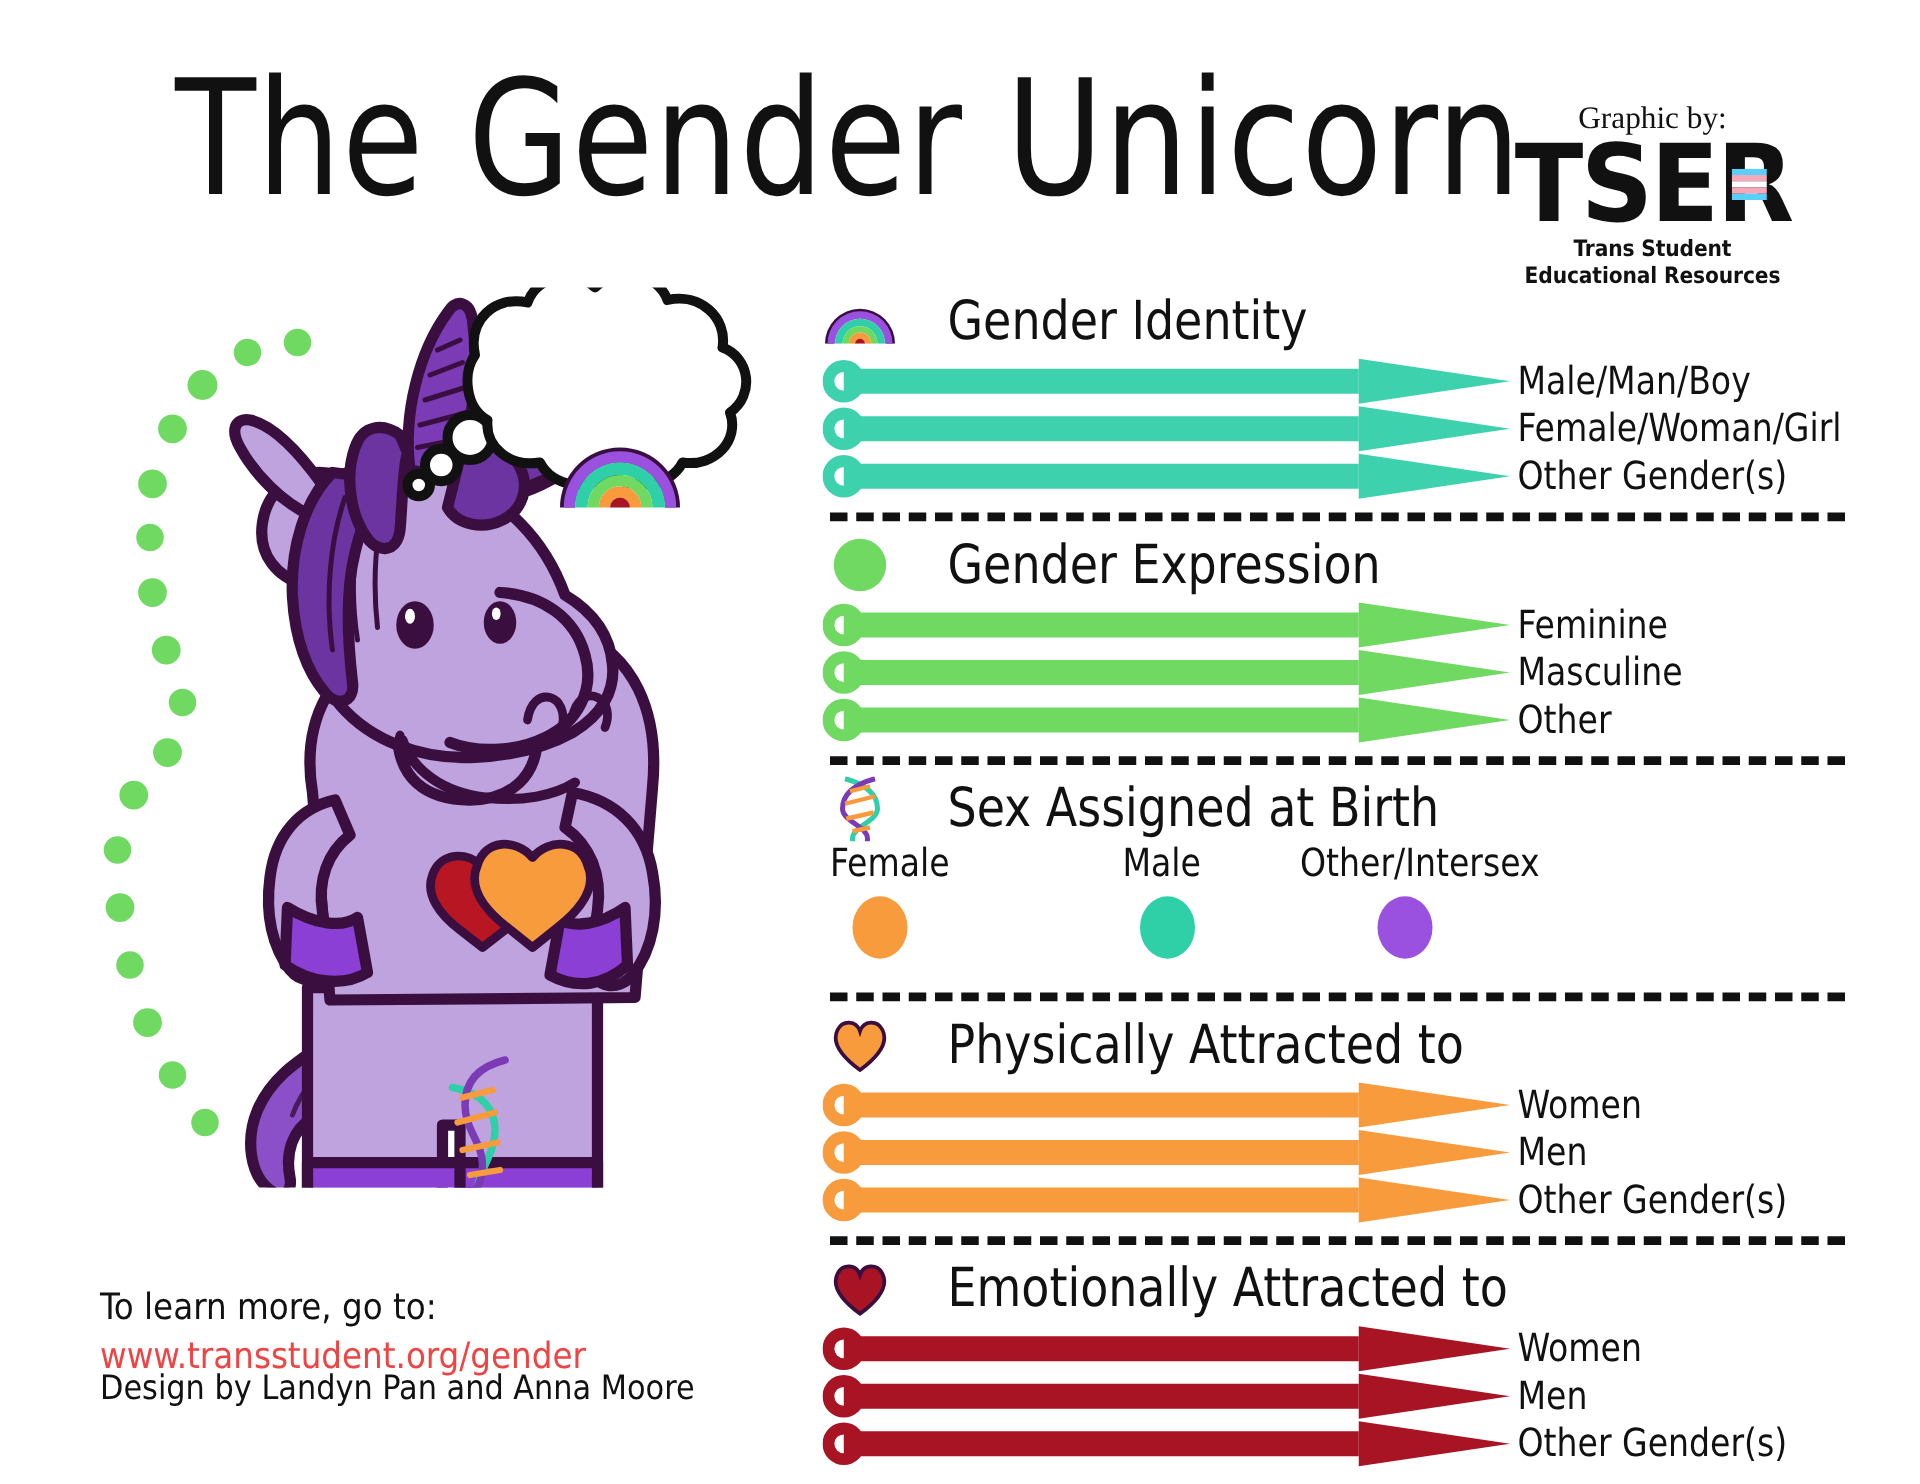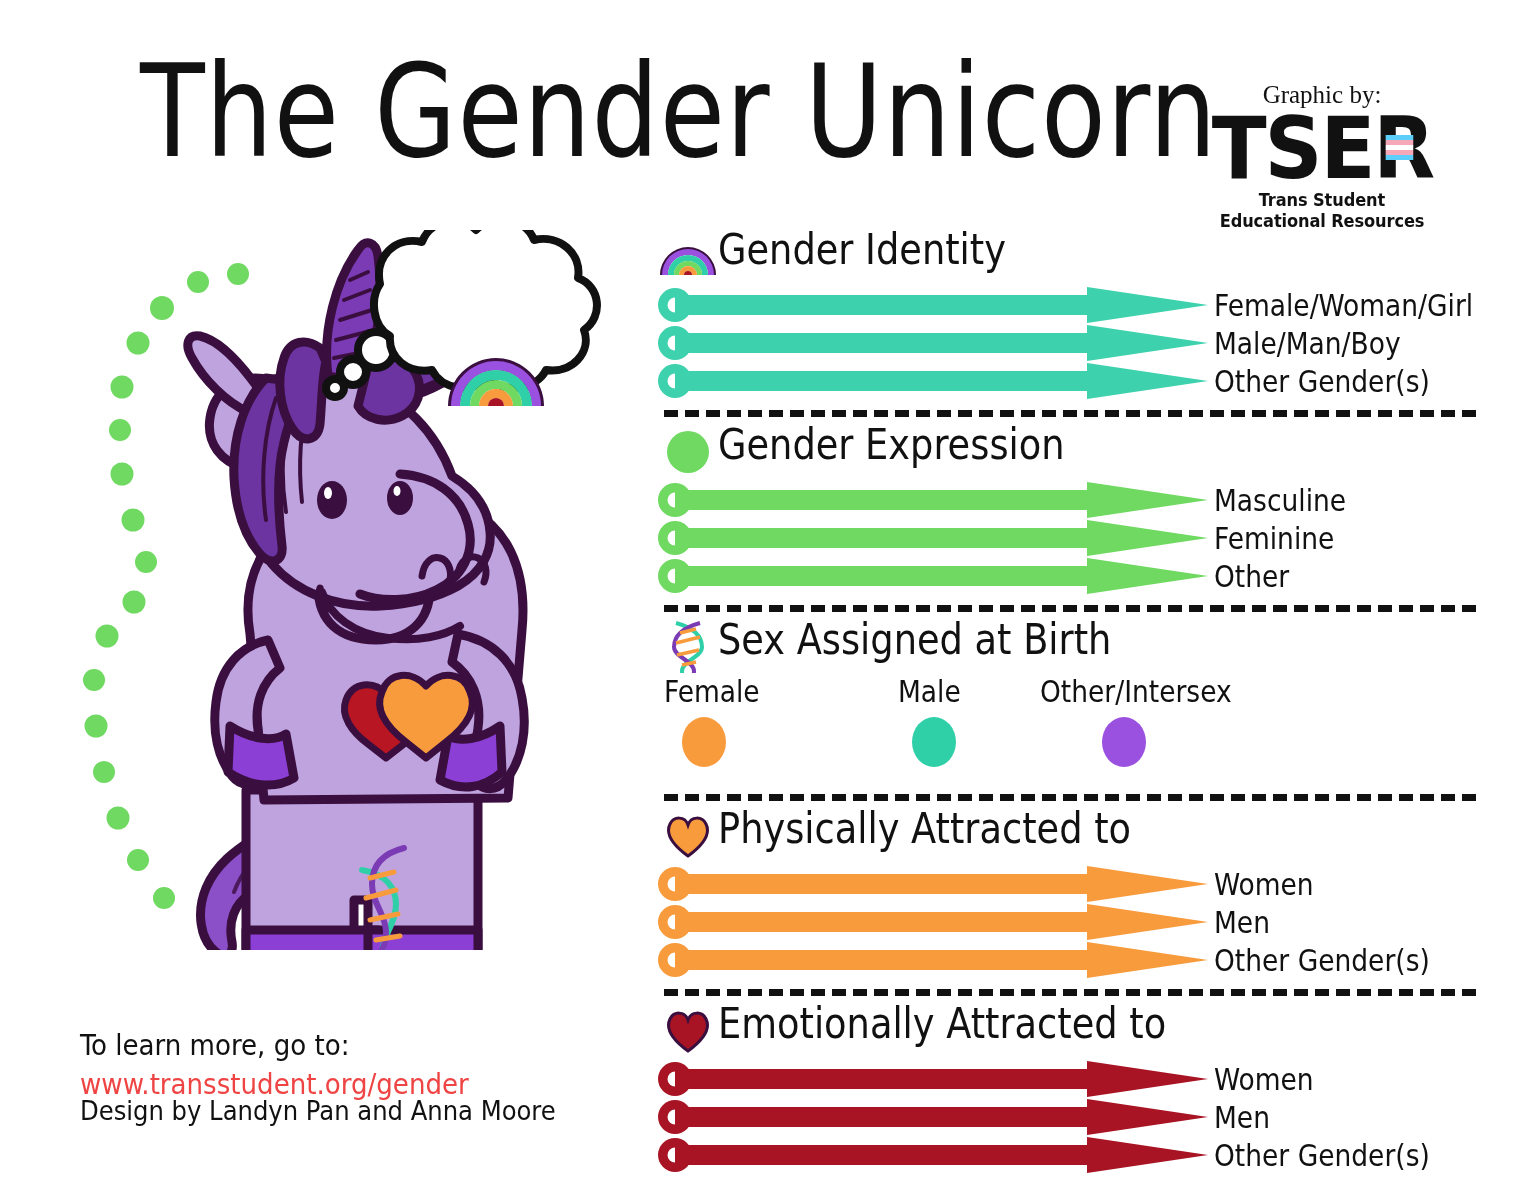--- a/index.html
+++ b/index.html
@@ -20,21 +20,21 @@
   .tser-flagbox i{display:block;flex:1;}
   .tser-sub{font-size:18px;font-weight:bold;letter-spacing:-0.1px;margin-top:1px;}
 
   
   .unicorn{position:absolute;left:70px;top:230px;width:600px;height:720px;}
   .dots{position:absolute;left:0;top:0;width:600px;height:720px;}
 
   
   .panel{position:absolute;left:658px;top:228px;width:820px;}
   .section{position:relative;}
-  .sec-head{display:flex;height:58px;}
+  .sec-head{display:flex;align-items:center;height:58px;gap:40px;}
   .sec-icon{width:60px;flex:0 0 60px;display:flex;align-items:center;justify-content:center;}
   .sec-title{font-size:43px;line-height:1;white-space:nowrap;transform:scaleX(0.95);
              transform-origin:left center;}
 
   .rows{position:relative;}
   .arrow-row{position:relative;height:38px;display:flex;align-items:center;}
   .arrow-wrap{position:relative;width:550px;height:38px;flex:0 0 550px;}
   .arrow-label{font-size:31px;line-height:1;white-space:nowrap;margin-left:6px;
                transform:scaleX(0.95);transform-origin:left center;}
 
@@ -220,32 +220,32 @@
     <div class="rows">
       <div class="arrow-row">
         <span class="arrow-wrap">
           <svg width="550" height="38" viewBox="0 0 550 38" preserveAspectRatio="none">
             <circle cx="17" cy="19" r="17" fill="#3DD2AD"></circle>
               <circle cx="17" cy="19" r="7.5" fill="#fff"></circle>
             <rect x="17" y="9" width="412" height="20" fill="#3DD2AD"></rect>
             <path d="M429 1 L429 37 L550 19 Z" fill="#3DD2AD"></path>
           </svg>
         </span>
-        <span class="arrow-label">Female/Woman/Girl</span>
+        <span class="arrow-label">Male/Man/Boy</span>
       </div>
       <div class="arrow-row">
         <span class="arrow-wrap">
           <svg width="550" height="38" viewBox="0 0 550 38" preserveAspectRatio="none">
             <circle cx="17" cy="19" r="17" fill="#3DD2AD"></circle>
               <circle cx="17" cy="19" r="7.5" fill="#fff"></circle>
             <rect x="17" y="9" width="412" height="20" fill="#3DD2AD"></rect>
             <path d="M429 1 L429 37 L550 19 Z" fill="#3DD2AD"></path>
           </svg>
         </span>
-        <span class="arrow-label">Male/Man/Boy</span>
+        <span class="arrow-label">Female/Woman/Girl</span>
       </div>
       <div class="arrow-row">
         <span class="arrow-wrap">
           <svg width="550" height="38" viewBox="0 0 550 38" preserveAspectRatio="none">
             <circle cx="17" cy="19" r="17" fill="#3DD2AD"></circle>
               <circle cx="17" cy="19" r="7.5" fill="#fff"></circle>
             <rect x="17" y="9" width="412" height="20" fill="#3DD2AD"></rect>
             <path d="M429 1 L429 37 L550 19 Z" fill="#3DD2AD"></path>
           </svg>
         </span>
@@ -267,32 +267,32 @@
     <div class="rows">
       <div class="arrow-row">
         <span class="arrow-wrap">
           <svg width="550" height="38" viewBox="0 0 550 38" preserveAspectRatio="none">
             <circle cx="17" cy="19" r="17" fill="#6FD961"></circle>
               <circle cx="17" cy="19" r="7.5" fill="#fff"></circle>
             <rect x="17" y="9" width="412" height="20" fill="#6FD961"></rect>
             <path d="M429 1 L429 37 L550 19 Z" fill="#6FD961"></path>
           </svg>
         </span>
-        <span class="arrow-label">Masculine</span>
+        <span class="arrow-label">Feminine</span>
       </div>
       <div class="arrow-row">
         <span class="arrow-wrap">
           <svg width="550" height="38" viewBox="0 0 550 38" preserveAspectRatio="none">
             <circle cx="17" cy="19" r="17" fill="#6FD961"></circle>
               <circle cx="17" cy="19" r="7.5" fill="#fff"></circle>
             <rect x="17" y="9" width="412" height="20" fill="#6FD961"></rect>
             <path d="M429 1 L429 37 L550 19 Z" fill="#6FD961"></path>
           </svg>
         </span>
-        <span class="arrow-label">Feminine</span>
+        <span class="arrow-label">Masculine</span>
       </div>
       <div class="arrow-row">
         <span class="arrow-wrap">
           <svg width="550" height="38" viewBox="0 0 550 38" preserveAspectRatio="none">
             <circle cx="17" cy="19" r="17" fill="#6FD961"></circle>
               <circle cx="17" cy="19" r="7.5" fill="#fff"></circle>
             <rect x="17" y="9" width="412" height="20" fill="#6FD961"></rect>
             <path d="M429 1 L429 37 L550 19 Z" fill="#6FD961"></path>
           </svg>
         </span>

